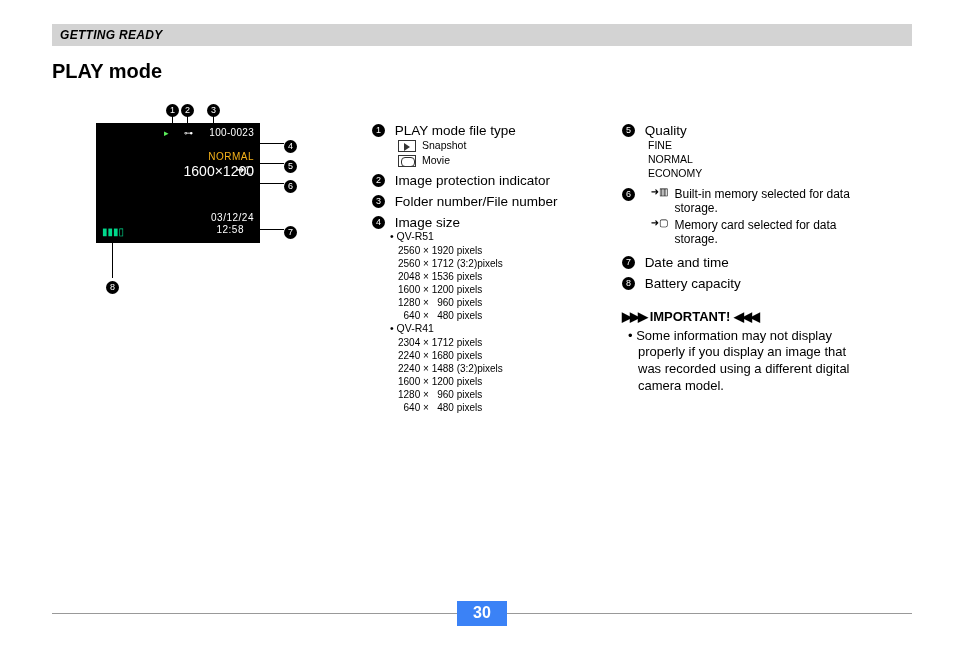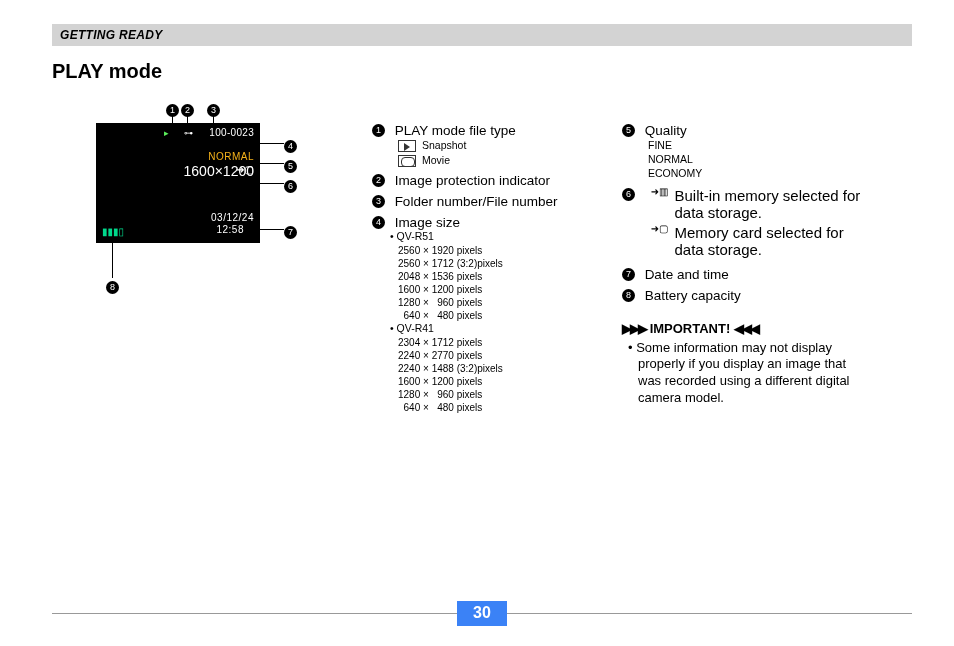--- a/index.html
+++ b/index.html
@@ -74,21 +74,21 @@
   .pagefoot {
     position: absolute; bottom: 20px; left: 52px; right: 42px;
   }
   .foot-line { display:flex; align-items:center; }
   .foot-line .hr { flex:1; height:1px; background:#999; }
   .pagenum {
     background:#3b82f6; color:#fff; font-weight:bold; font-size:16px;
     padding: 3px 16px 4px;
   }
   .mem-mini { display:inline-block; font-size:10px; line-height:1; margin-right:6px; vertical-align:middle; }
-  .mem-text { display:inline-block; font-size:15px; vertical-align:middle; }
+  .mem-text { display:inline-block; font-size:12px; vertical-align:middle; }
   .mem-block { margin-left: 20px; }
   .mem-row { display:flex; align-items:flex-start; margin-bottom:3px; }
 </style>
 </head>
 <body>
 
 <div class="header-bar">GETTING READY</div>
 <div class="title">PLAY mode</div>
 
 <div class="content">
@@ -155,21 +155,21 @@
         <span class="leg-title">Image size</span>
         <div class="bullet-li">• <span>QV-R51</span></div>
         <div class="pix">2560 × 1920 pixels</div>
         <div class="pix">2560 × 1712 (3:2)pixels</div>
         <div class="pix">2048 × 1536 pixels</div>
         <div class="pix">1600 × 1200 pixels</div>
         <div class="pix">1280 ×   960 pixels</div>
         <div class="pix">  640 ×   480 pixels</div>
         <div class="bullet-li">• <span>QV-R41</span></div>
         <div class="pix">2304 × 1712 pixels</div>
-        <div class="pix">2240 × 2770 pixels</div>
+        <div class="pix">2240 × 1680 pixels</div>
         <div class="pix">2240 × 1488 (3:2)pixels</div>
         <div class="pix">1600 × 1200 pixels</div>
         <div class="pix">1280 ×   960 pixels</div>
         <div class="pix">  640 ×   480 pixels</div>
       </div>
     </div>
 
     <div class="leg-col">
       <div class="leg-item">
         <span class="callout-num">5</span>

